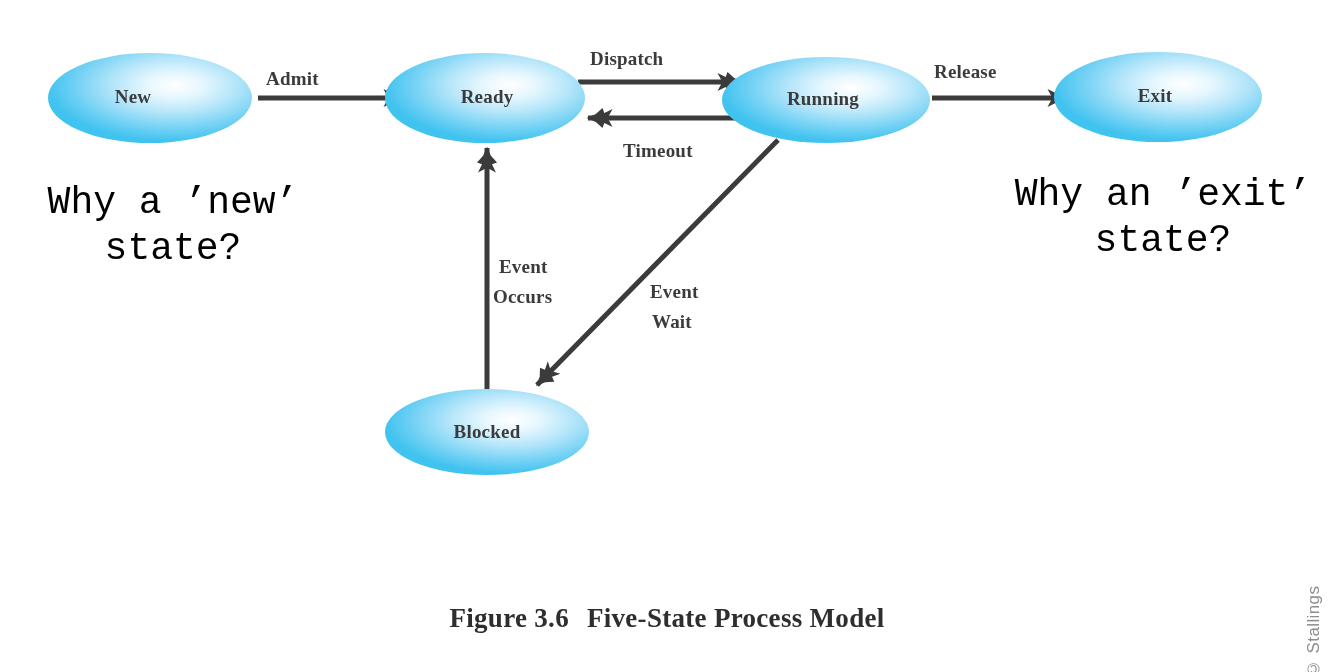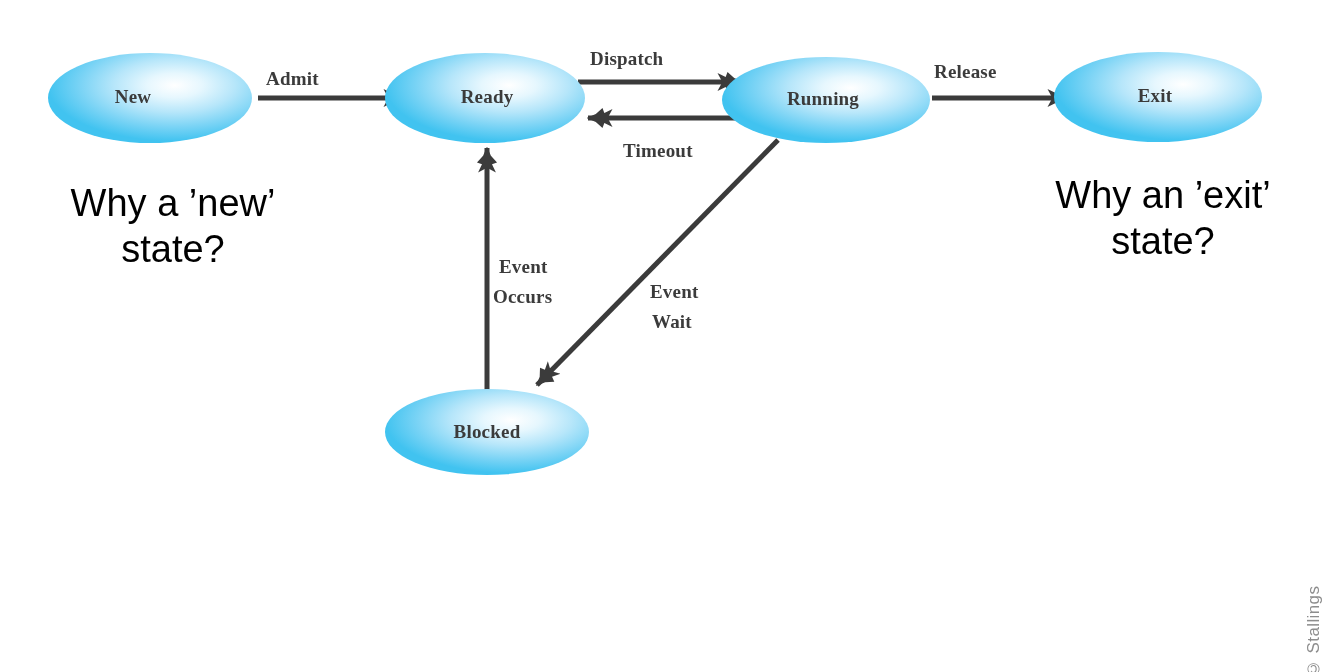--- a/index.html
+++ b/index.html
@@ -41,21 +41,21 @@
     fill: #3b3b3b;
     letter-spacing: 0.2px;
   }
   .edge-line {
     stroke: #3b3b3b;
     stroke-width: 5;
     fill: none;
   }
   .annotation {
     position: absolute;
-    font-family: Liberation Sans, sans-serif;
+    font-family: Liberation Mono, monospace;
     font-size: 38px;
     color: #000000;
     text-align: center;
     line-height: 1.22;
     white-space: pre-line;
   }
   #annotation-new {
     left: 8px;
     top: 180px;
     width: 330px;
@@ -172,16 +172,19 @@
       <text class="edge-label" x="652" y="328">Wait</text>
     </g>
   </svg>
 
   <div class="annotation" id="annotation-new">Why a ’new’
 state?</div>
 
   <div class="annotation" id="annotation-exit">Why an ’exit’
 state?</div>
 
+  <div id="figure-caption">
+    <span class="cap-num">Figure 3.6</span><span>Five-State Process Model</span>
+  </div>
 
   <div id="credit-line">© Stallings</div>
 
 </div>
 
 </body></html>

